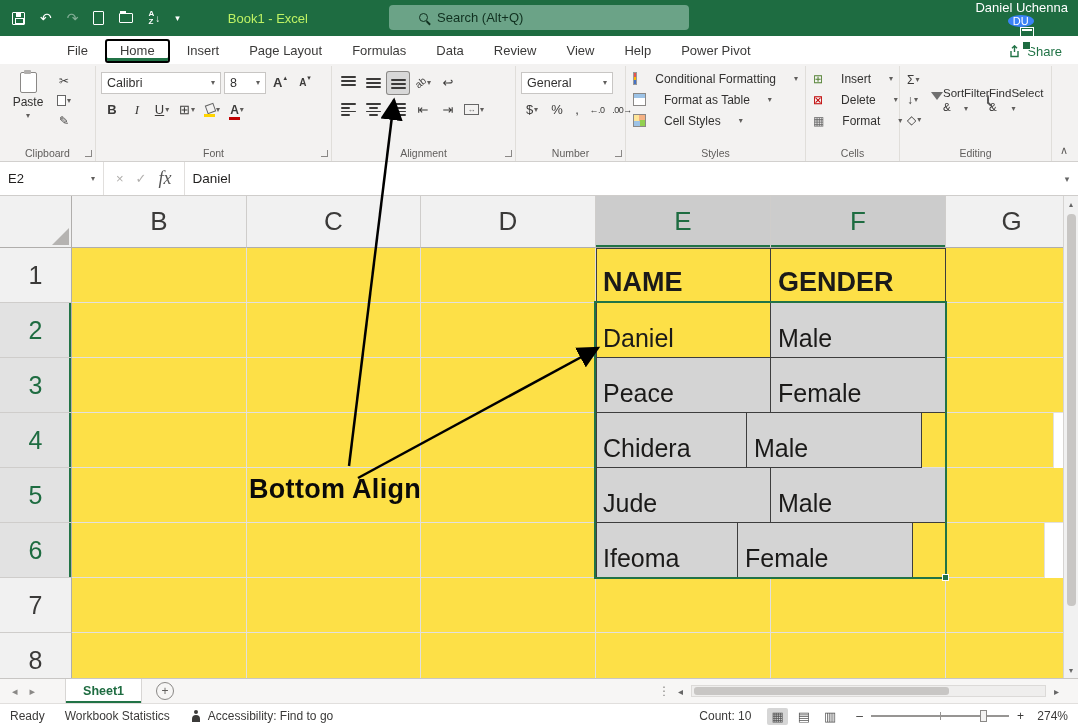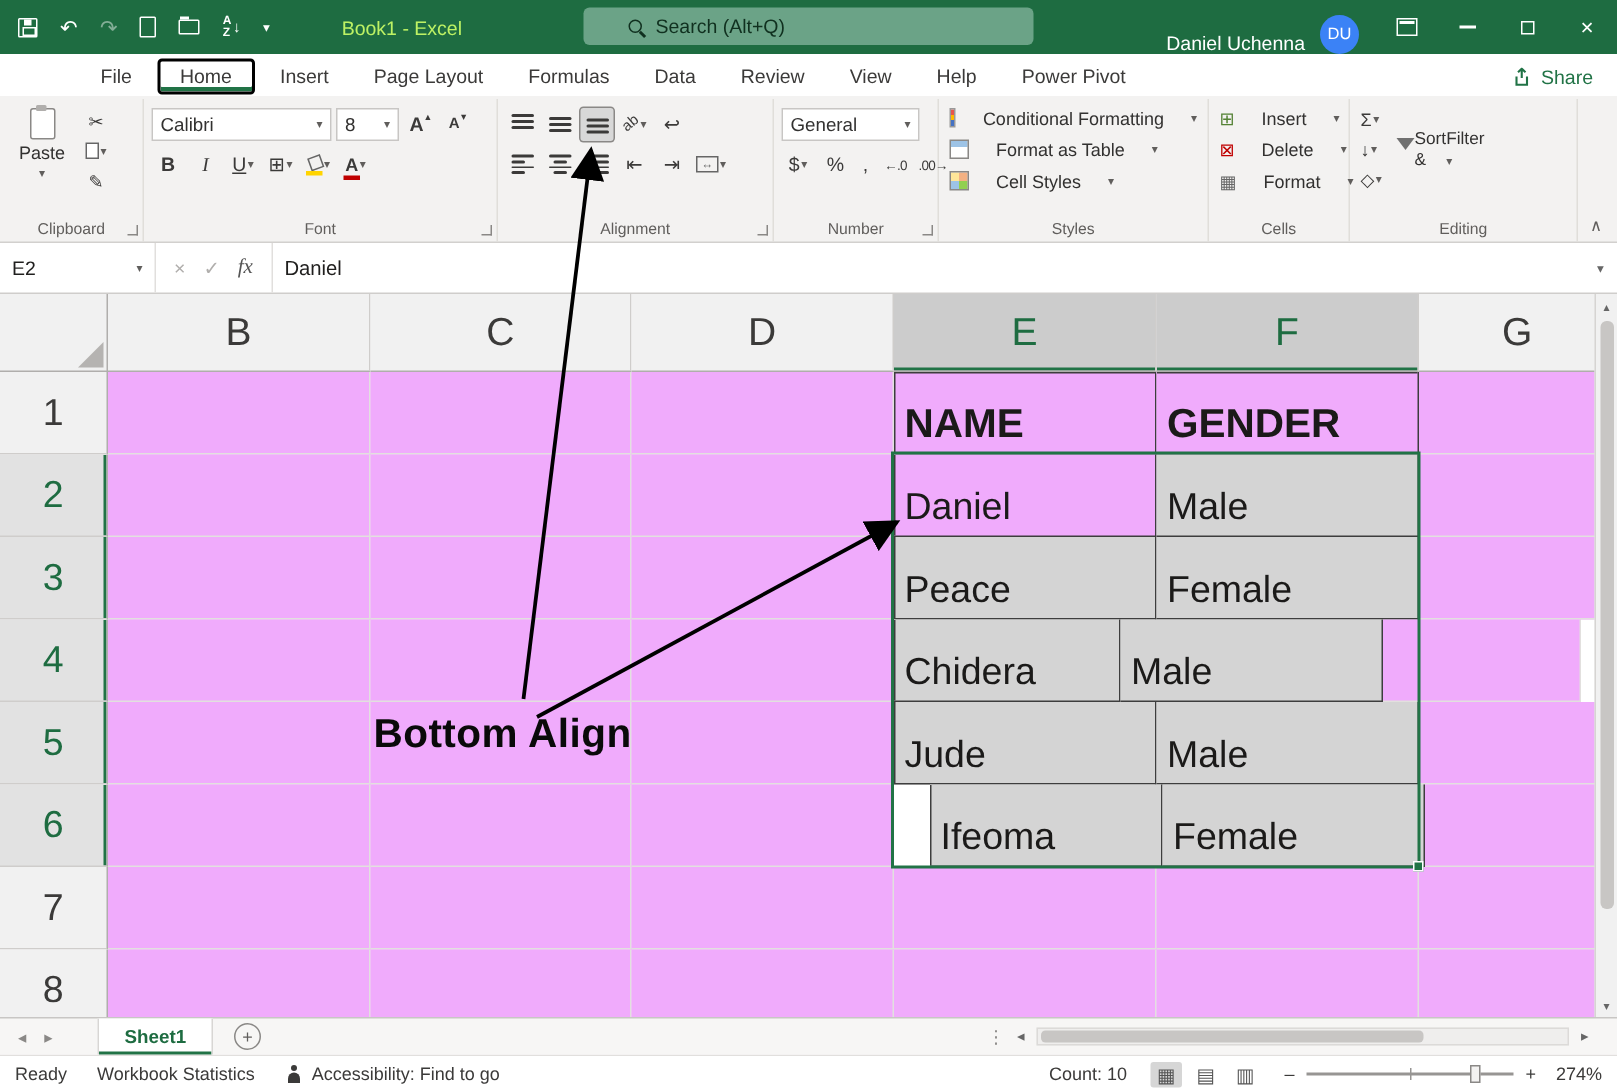--- a/index.html
+++ b/index.html
@@ -17,21 +17,21 @@
   .i-page { width:11px; height:14px; border:1.3px solid #fff; border-radius:1px; }
   .i-folder { width:14px; height:10px; border:1.3px solid #fff; border-radius:1px; position:relative; }
   .i-folder::before { content:''; position:absolute; top:-3px; left:0; width:6px; height:2px; background:#fff; }
   .qa-sort { display:flex; align-items:center; gap:1px; }
   .qa-sort .az { display:flex; flex-direction:column; font-size:8px; line-height:1; font-weight:700; }
   .qa-sort .ar { font-size:10px; }
   .apptitle { font-size:13px; color:#bef264; margin-left:48px; white-space:nowrap; }
   .searchpill { position:absolute; left:50%; top:5px; transform:translateX(-50%); width:300px; height:25px; background:#6ba387; border-radius:4px; display:flex; align-items:center; padding-left:30px; gap:9px; color:#10301f; font-size:13px; }
   .i-mag { width:9px; height:9px; border:1.5px solid currentColor; border-radius:50%; position:relative; display:inline-block; }
   .i-mag::after { content:''; position:absolute; width:5px; height:1.5px; background:currentColor; transform:rotate(45deg); right:-4px; bottom:-2px; }
-  .tb-right { margin-left:auto; display:flex; align-items:flex-end; height:100%; }
+  .tb-right { margin-left:auto; display:flex; align-items:center; height:100%;flex-direction:column; }
   .username { font-size:13px; margin-right:10px; white-space:nowrap; }
   .avatar { width:26px; height:26px; border-radius:50%; background:#3b82f6; display:flex; align-items:center; justify-content:center; font-size:11px; margin-right:12px; }
   .winbtn { width:40px; height:36px; display:flex; align-items:center; justify-content:center; font-size:15px; }
   .i-ribbonopt { width:14px; height:12px; border:1.3px solid #fff; position:relative; }
   .i-ribbonopt::before { content:''; position:absolute; top:1px; left:1px; right:1px; height:2px; background:#fff; }
   .i-min { width:11px; height:1.6px; background:#fff; display:block; }
   .i-restore { width:9px; height:9px; border:1.3px solid #fff; position:relative; background:#1e6c41; }
   .i-restore::before { content:''; position:absolute; top:-4px; left:2px; width:9px; height:9px; border:1.3px solid #fff; z-index:-1; }
 
   
@@ -89,35 +89,35 @@
   .bigbtn { width:52px; display:flex; flex-direction:row; align-items:center; font-size:11.5px; color:#323130; padding-top:3px; line-height:1.25; }
   .funnel { width:0; height:0; border:6px solid transparent; border-top:8px solid #707070; margin-bottom:2px; }
   .mag-dark { color:#555; margin-bottom:4px; margin-top:2px; }
   .collapse-rib { position:absolute; right:10px; bottom:4px; font-size:11px; color:#605e5c; }
 
   
   .fbar { height:34px; background:#fff; border-bottom:1px solid #cfcdcb; display:flex; align-items:stretch; }
   .namebox { width:104px; border-right:1px solid #e1dfdd; display:flex; align-items:center; justify-content:space-between; padding:0 8px; font-size:13px; color:#201f1e; }
   .fb-tools { display:flex; align-items:center; gap:12px; padding:0 12px; border-right:1px solid #e1dfdd; }
   .fb-x, .fb-ok { color:#b0aeac; font-size:13px; }
-  .fb-fx { font-family:"Liberation Serif", serif; font-style:italic; color:#555; font-size:14px; }
+  .fb-fx { font-family:"Liberation Serif", serif; font-style:italic; color:#555; font-size:18px; }
   .fb-content { flex:1; display:flex; align-items:center; padding-left:8px; font-size:13.5px; color:#201f1e; }
   .fb-expand { width:22px; display:flex; align-items:center; justify-content:center; color:#666; font-size:9px; }
 
   
   #gridwrap { position:relative; height:482px; background:#fff; overflow:hidden; }
   .hrow { display:flex; height:52px; }
   .corner { width:72px; background:#f1f1f1; border-right:1px solid #b0aeac; border-bottom:1px solid #b0aeac; position:relative; flex:none; }
   .corner::after { content:''; position:absolute; right:2px; bottom:2px; width:0; height:0; border-left:17px solid transparent; border-bottom:17px solid #b5b3b1; }
   .chead { display:flex; align-items:center; justify-content:center; font-size:26px; color:#3b3a39; background:#f1f1f1; border-right:1px solid #cfcdcb; border-bottom:1px solid #b0aeac; flex:none; }
   .chead.selh { background:#cccccc; color:#1e6c41; box-shadow:inset 0 -2px 0 #217346; }
   .grow { display:flex; height:55px; }
   .rhead { width:72px; display:flex; align-items:center; justify-content:center; font-size:25px; color:#3b3a39; background:#f1f1f1; border-right:1px solid #b0aeac; border-bottom:1px solid #cfcdcb; flex:none; }
   .rhead.selh { background:#e2e2e2; color:#1e6c41; box-shadow:inset -2px 0 0 #217346; }
-  .cell { border-right:1px solid #e2e0de; border-bottom:1px solid #e2e0de; display:flex; align-items:flex-end; padding:0 0 4px 7px; font-size:25px; color:#1b1a19; background:#f0abfc; overflow:hidden; flex:none; white-space:nowrap; }
+  .cell { border-right:1px solid #e2e0de; border-bottom:1px solid #e2e0de; display:flex; align-items:flex-end; padding:0 0 4px 7px; font-size:25px; color:#1b1a19; background:#fde047; overflow:hidden; flex:none; white-space:nowrap; }
   .cell.sel { background:#d4d4d4; }
   .cell.tbl { border-right:1px solid #3d3d3d; border-bottom:1px solid #3d3d3d; }
   .cell.tbl-l { box-shadow:inset 1px 0 0 #3d3d3d; }
   .cell.tbl-t { box-shadow:inset 0 1px 0 #3d3d3d; }
   .cell.tbl-l.tbl-t { box-shadow:inset 1px 0 0 #3d3d3d, inset 0 1px 0 #3d3d3d; }
   .cell.b { font-weight:700; font-size:27px; }
   #selbox { position:absolute; border:2px solid #217346; pointer-events:none; }
   #fillhandle { position:absolute; width:7px; height:7px; background:#217346; border:1px solid #fff; }
   .vscroll { position:absolute; top:0; right:0; width:15px; height:100%; background:#f1f1f1; border-left:1px solid #d6d4d2; display:flex; flex-direction:column; align-items:center; }
   .vs-btn { height:16px; width:100%; display:flex; align-items:center; justify-content:center; font-size:8px; color:#666; flex:none; }
@@ -427,20 +427,25 @@
         <span class="tool">
             <span>◇</span>
             <span class="dd">▾</span>
           </span>
       </div>
       <div class="bigbtn">
         <span class="funnel"></span>
         <span>Sort &amp;</span>
         <span><span>Filter</span> <span class="dd">▾</span></span>
       </div>
+      <div class="bigbtn">
+        <span class="i-mag mag-dark"></span>
+        <span>Find &amp;</span>
+        <span><span>Select</span> <span class="dd">▾</span></span>
+      </div>
     </div>
     <span class="glabel">Editing</span>
   </div>
 
   <span class="collapse-rib">∧</span>
 </div>
 
 <div class="fbar">
   <div class="namebox">
     <span>E2</span>
@@ -509,21 +514,21 @@
         <div class="cell" style="width: 175px;"></div>
         <div class="cell sel tbl tbl-l" style="width: 175px;">Jude</div>
         <div class="cell sel tbl" style="width: 175px;">Male</div>
         <div class="cell" style="width: 132px;"></div>
       </div>
       <div class="grow">
         <div class="rhead selh">6</div>
         <div class="cell" style="width: 175px;"></div>
         <div class="cell" style="width: 174px;"></div>
         <div class="cell" style="width: 175px;"></div>
-        <div class="cell sel tbl tbl-l" style="width: 155px; margin-left: 24px;">Ifeoma</div>
+        <div class="cell sel tbl tbl-l" style="width: 142px;">Ifeoma</div>
         <div class="cell sel tbl" style="width: 175px;">Female</div>
         <div class="cell" style="width: 132px;"></div>
       </div>
       <div class="grow">
         <div class="rhead">7</div>
         <div class="cell" style="width: 175px;"></div>
         <div class="cell" style="width: 174px;"></div>
         <div class="cell" style="width: 175px;"></div>
         <div class="cell" style="width: 175px;"></div>
         <div class="cell" style="width: 175px;"></div>

